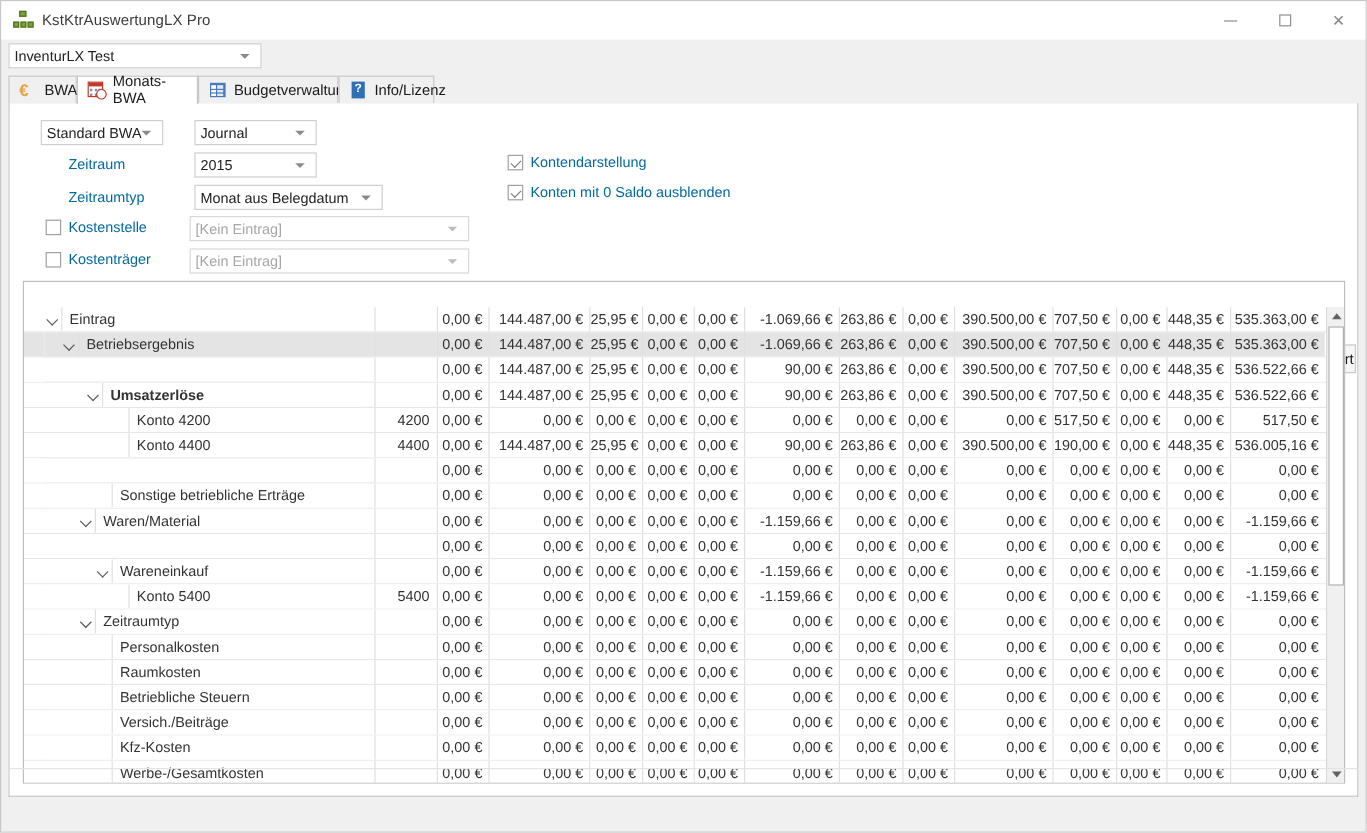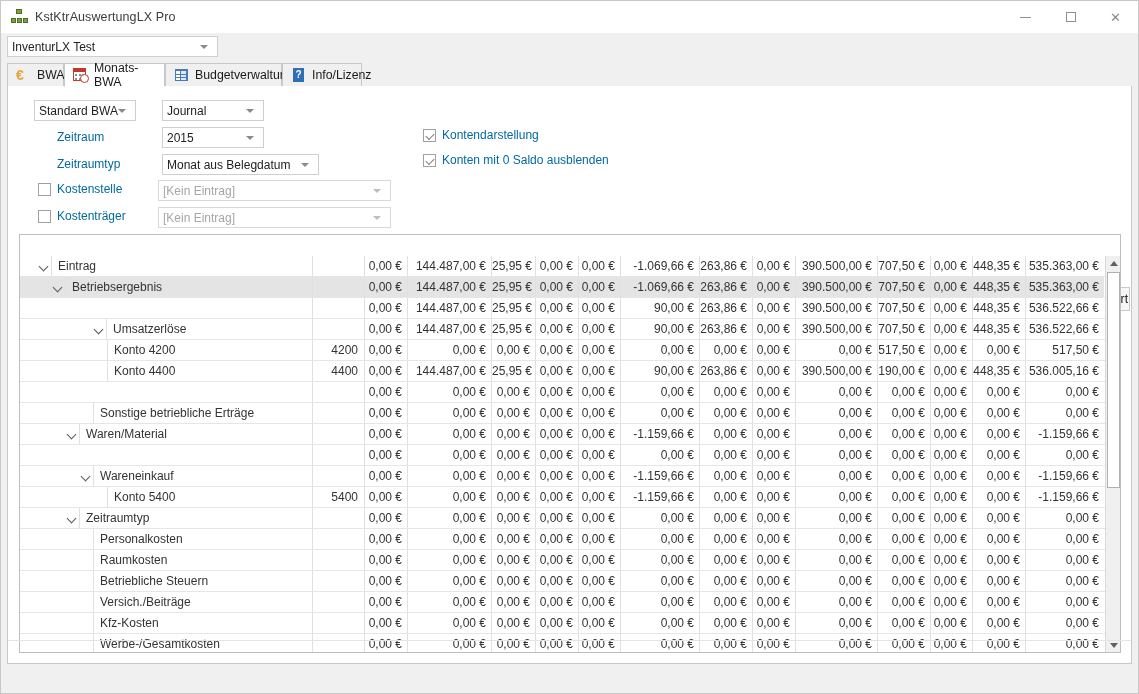--- a/index.html
+++ b/index.html
@@ -487,21 +487,21 @@
             <div class="cell num" style="left: 679px; width: 53px;">263,86 €</div>
             <div class="cell num" style="left: 732px; width: 43px;">0,00 €</div>
             <div class="cell num" style="left: 775px; width: 82px;">390.500,00 €</div>
             <div class="cell num" style="left: 857px; width: 53px;">707,50 €</div>
             <div class="cell num" style="left: 910px; width: 42px;">0,00 €</div>
             <div class="cell num" style="left: 952px; width: 53px;">448,35 €</div>
             <div class="cell num" style="left: 1005px; width: 79px;">536.522,66 €</div>
           </div>
           <div class="row" style="top: 84px;">
             <div class="cell gutter" style="left: 0px; width: 17px;"></div>
-            <div class="cell entry" style="left: 30px; width: 275px;">
+            <div class="cell entry" style="left: 9px; width: 275px; font-weight: bold;">
               <div class="entry-inner">
                 <div class="exp"></div>
                 <div class="exp"></div>
                 <div class="exp"></div>
                 <div class="exp open"></div>
                 <div class="entry-text">Umsatzerlöse</div>
               </div>
             </div>
             <div class="cell konto" style="left: 292px; width: 52px;"></div>
             <div class="cell num" style="left: 344px; width: 43px;">0,00 €</div>

